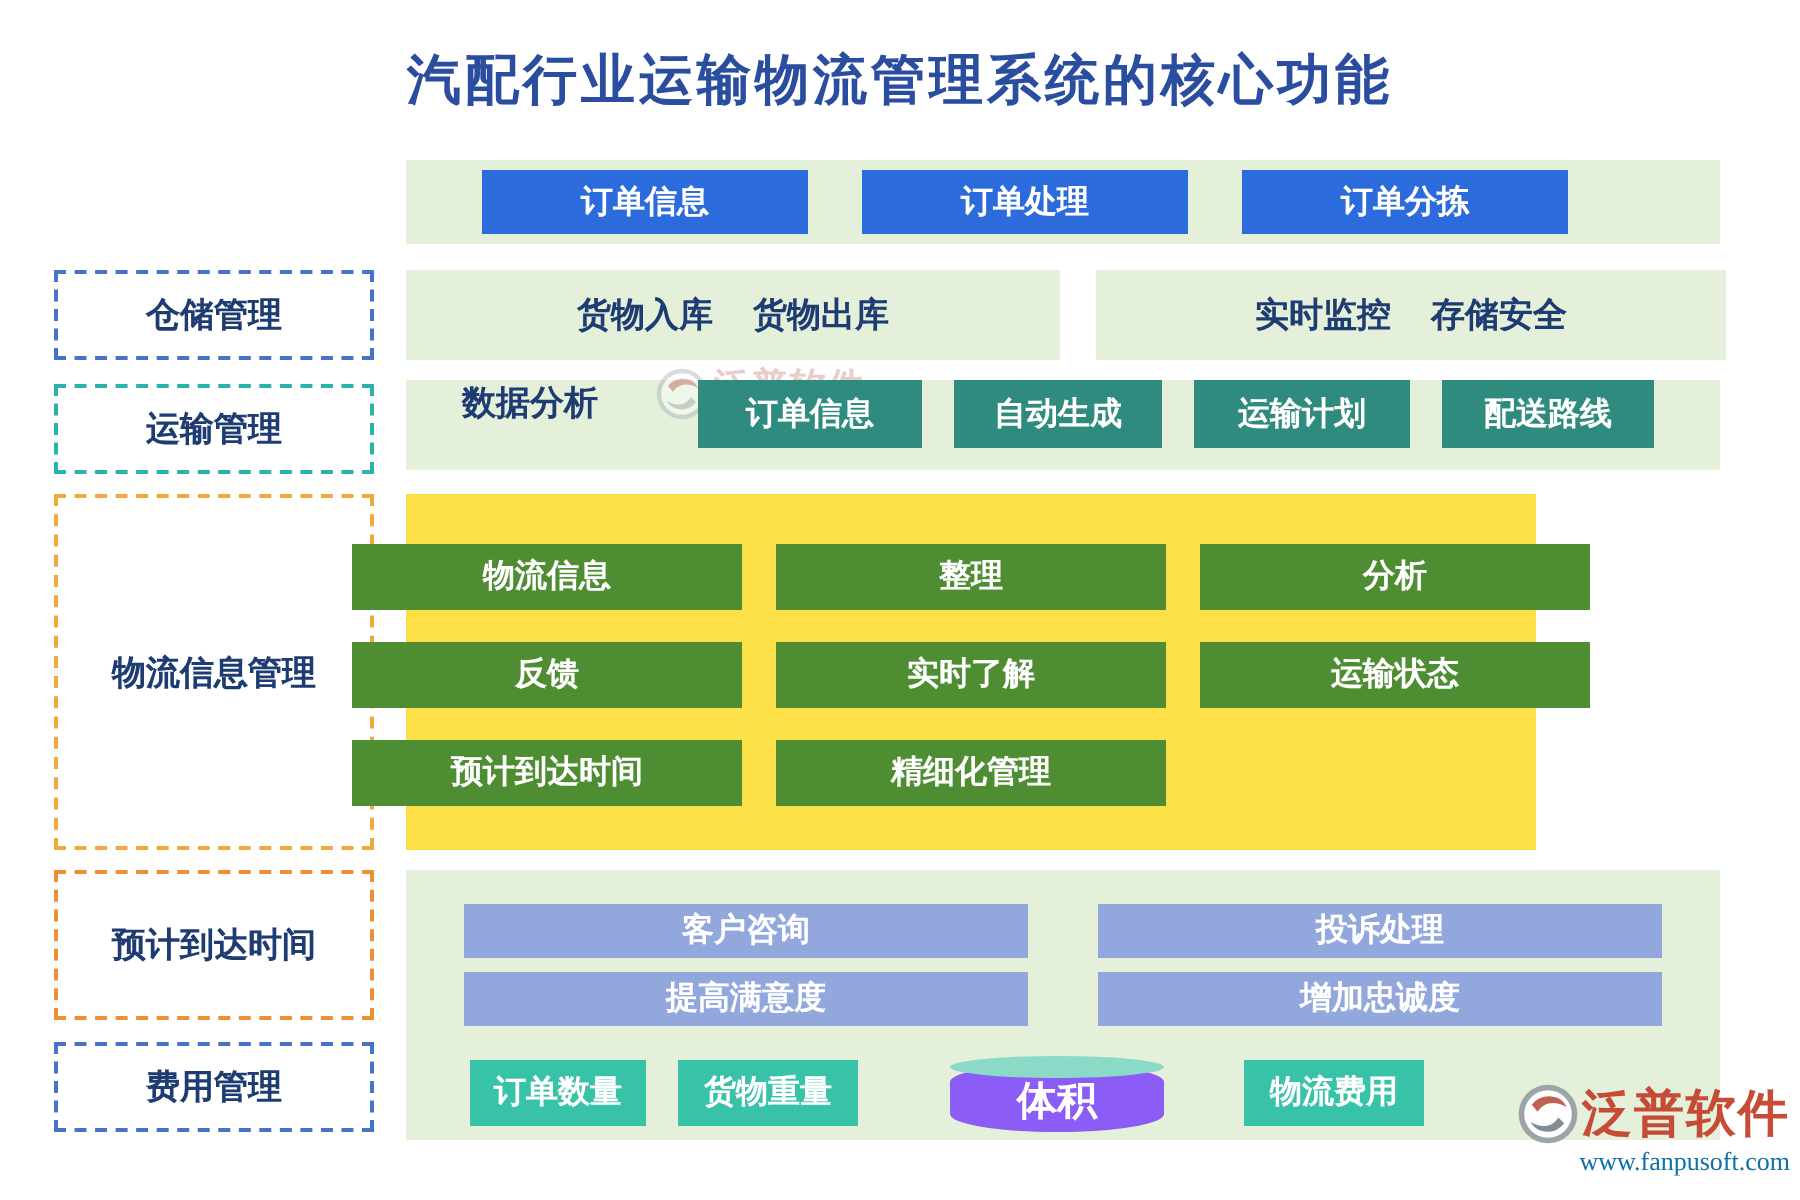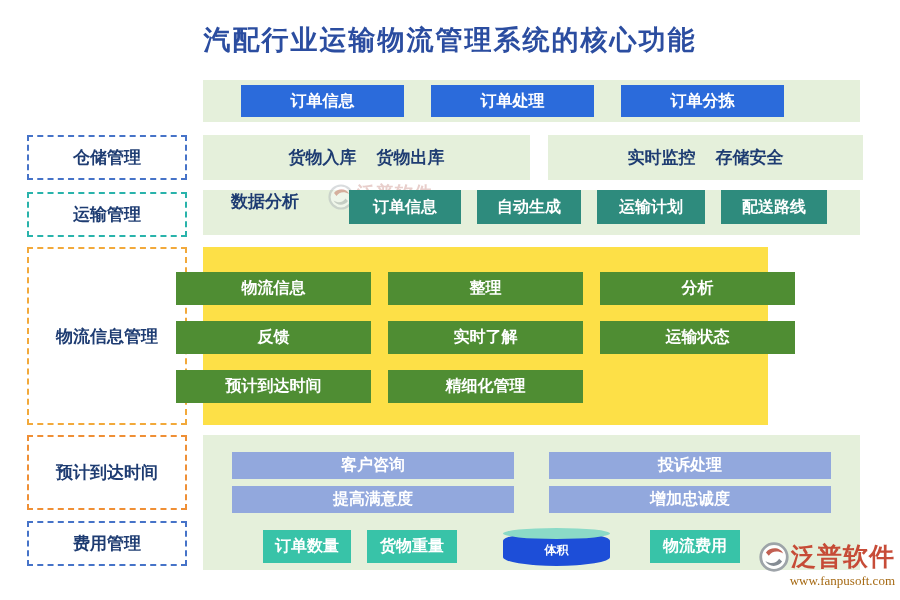--- a/index.html
+++ b/index.html
@@ -22,21 +22,21 @@
 
   
   .band { position:absolute; left:203px; background:#e5f0db; box-sizing:border-box; }
   .band1 { top:80px;  width:657px; height:42px; display:flex; align-items:center; padding-left:38px; gap:27px; }
   .band2l{ top:135px; width:327px; height:45px; }
   .band2r{ top:135px; left:548px; width:315px; height:45px; }
   .band3 { top:190px; width:657px; height:45px; display:flex; align-items:flex-start; padding-left:28px; }
   .band5 { top:435px; width:657px; height:94px; display:grid;
            grid-template-columns:282px 282px; column-gap:35px; row-gap:7px;
            justify-content:center; align-content:center; }
-  .band6 { top:523px; width:657px; height:47px; display:flex; align-items:center; padding-left:60px; }
+  .band6 { top:523px; width:657px; height:47px; display:flex; align-items:center; padding-left:32px; }
 
   .band-text { display:flex; align-items:center; justify-content:center; gap:20px;
                color:#1e3c72; font-weight:bold; font-size:17px; height:100%; }
 
   .btn { display:flex; align-items:center; justify-content:center;
          color:#ffffff; font-weight:bold; font-size:16px; box-sizing:border-box;
          position:relative; z-index:2; }
   .btn-blue { width:163px; height:32px; background:#2b6bdb; }
   .btn-tg   { height:34px; background:#2e8b7d; margin-right:16px; }
   .tg1{width:112px} .tg2{width:104px} .tg3{width:108px} .tg4{width:106px}
@@ -50,37 +50,37 @@
 
   
   .panel {
     position:absolute; left:203px; top:247px; width:565px; height:178px; background:#fde047;
     display:grid; grid-template-columns:repeat(3,195px); column-gap:17px;
     justify-content:center; align-content:space-between; padding:25px 0 22px; box-sizing:border-box;
   }
 
   
   .cyl { position:relative; width:107px; height:38px; margin-right:40px; z-index:2; }
-  .cyl-body { position:absolute; left:0; right:0; top:4px; bottom:0; background:#1d4ed8;
+  .cyl-body { position:absolute; left:0; right:0; top:4px; bottom:0; background:#8b5cf6;
               border-radius:50% / 9px; display:flex; align-items:center; justify-content:center;
-              color:#fff; font-weight:bold; font-size:12px; padding-top:4px; box-sizing:border-box; }
+              color:#fff; font-weight:bold; font-size:20px; padding-top:4px; box-sizing:border-box; }
   .cyl-top  { position:absolute; top:0; left:0; right:0; height:11px; background:#8bdac7;
               border-radius:50%; }
 
   
   .watermark { position:absolute; left:328px; top:184px; display:flex; align-items:flex-start;
                gap:3px; opacity:0.42; z-index:1; }
   .watermark .wm-text { font-size:18px; font-weight:bold; color:#c98d86; line-height:1;
                         letter-spacing:1px; }
   .logo { position:absolute; right:5px; bottom:11px; z-index:5; display:flex;
           flex-direction:column; align-items:flex-end; opacity:0.95; }
   .logo-main { display:flex; align-items:center; gap:2px; }
   .logo-text { font-size:25px; font-weight:bold; color:#c5432e; letter-spacing:1px;
                font-family:"Liberation Serif","DejaVu Serif",serif; }
-  .logo-url  { font-size:13px; color:#a16207; font-family:"Liberation Serif","DejaVu Serif",serif; }
+  .logo-url  { font-size:13px; color:#0369a1; font-family:"Liberation Serif","DejaVu Serif",serif; }
 </style>
 </head>
 <body>
 
 <div class="stage">
 
   <div class="title">汽配行业运输物流管理系统的核心功能</div>
 
   <div class="side-box sb2" style="border-color: rgb(70, 115, 200);">
     <span>仓储管理</span>

